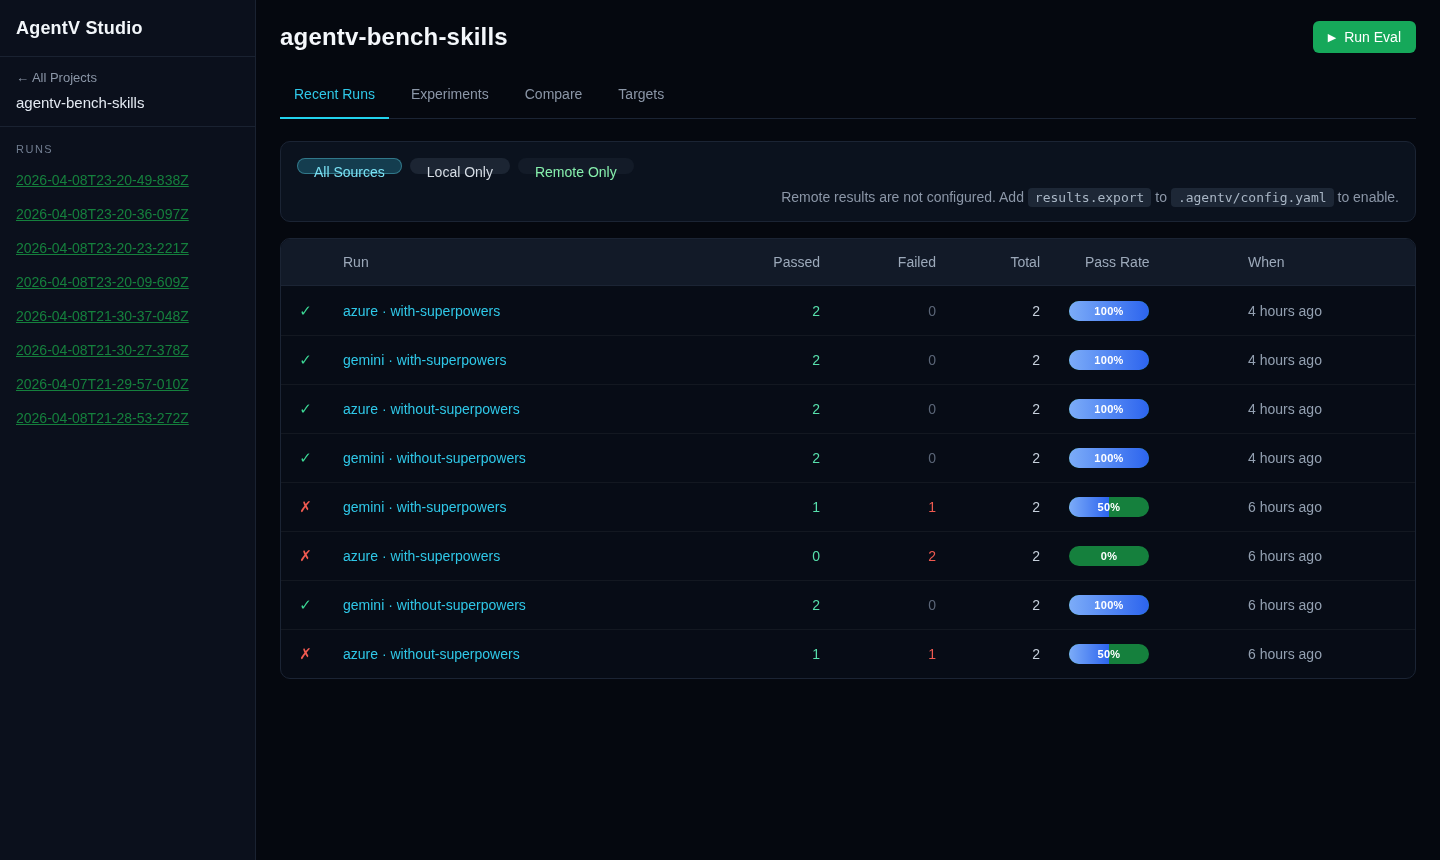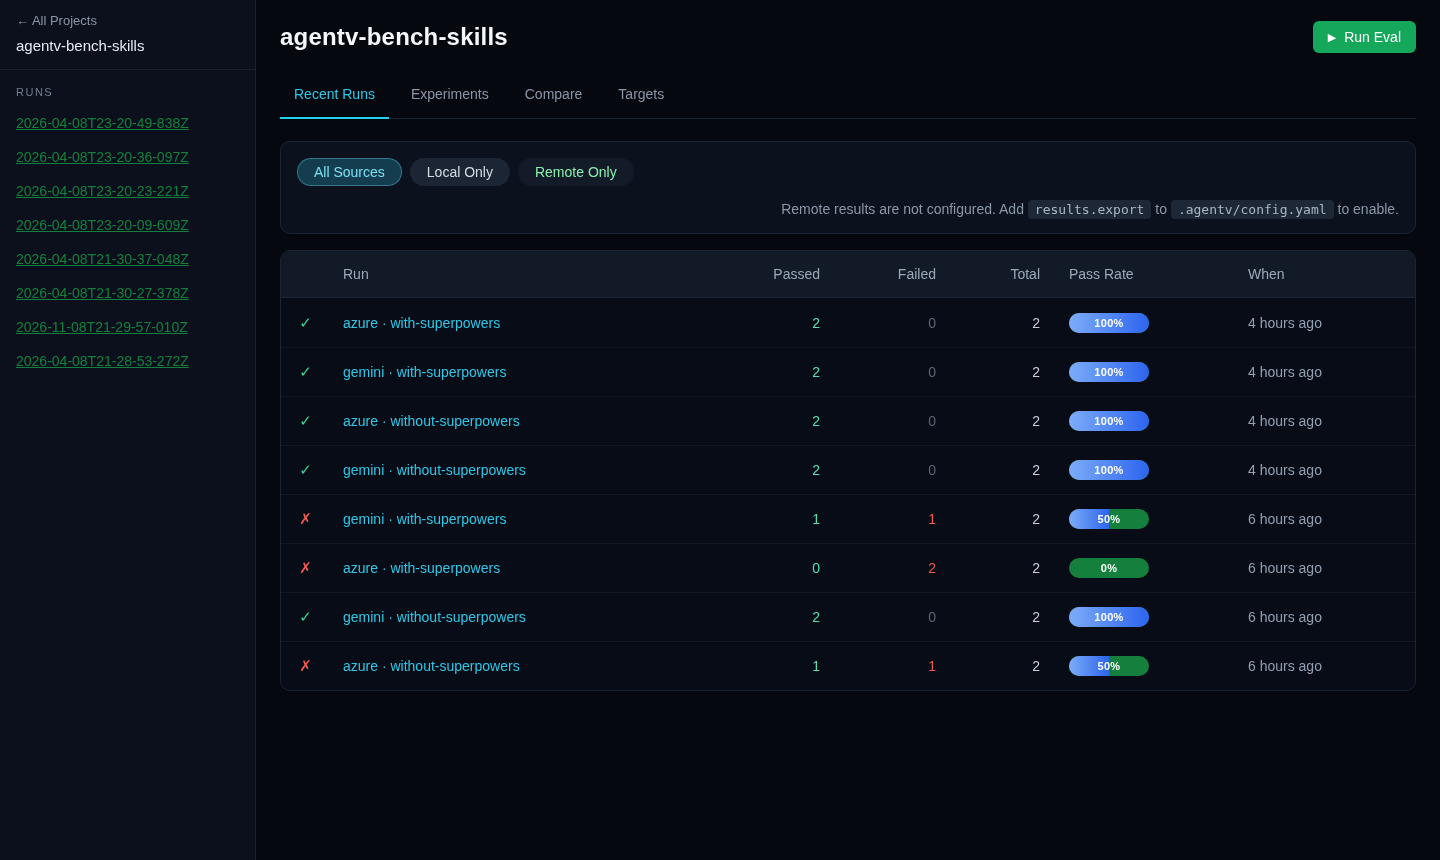--- a/index.html
+++ b/index.html
@@ -63,21 +63,21 @@
   .filter-card {
     margin-top:22px;
     background:#0b121e;
     border:1px solid #1b2434;
     border-radius:10px;
     padding:16px;
   }
   .pills { display:flex; gap:8px; }
   .pill-btn {
     font-family:inherit; font-size:14px; cursor:pointer;
-    padding:5px 16px; height:28px; border-radius:14px;
+    padding:5px 16px; height:16px; border-radius:14px;
     border:1px solid transparent;
     background:#1c2533; color:#d5dce4;
   }
   .pill-btn.active { background:#143d4f; color:#7ae0f3; border-color:rgba(103,232,249,.35); }
   .pill-btn.disabled { background:#131b28; color:#86efac; cursor:default; }
   .filter-note { margin-top:15px; font-size:14px; color:#8b96a7;text-align:right; }
   .filter-note code {
     font-family:"DejaVu Sans Mono", monospace; font-size:13px;
     background:#1d2736; color:#a9b6c5;
     padding:2px 7px; border-radius:4px;
@@ -108,54 +108,57 @@
   .c-run { padding-left:13px; }
   .c-run a { color:#2fc8e8; cursor:pointer; }
   .c-num { text-align:right; font-size:14px; }
   .c-passed { color:#57e0ac; }
   .c-failed-zero { color:#5b6678; }
   .c-failed-pos { color:#ef5a50; }
   .c-total { color:#c6d0dc; }
   .c-rate { padding-left:29px; }
   .c-when { padding-left:28px; color:#93a0b1; }
   .h-run { padding-left:13px; }
-  .h-rate { padding-left:29px; }
+  .h-rate { padding-left:45px; }
   .h-when { padding-left:28px; }
 
   .rate-track {
     position:relative; width:80px; height:20px; border-radius:10px;
     background:#15803d; overflow:hidden;
   }
   .rate-fill {
     position:absolute; left:0; top:0; bottom:0;
     background:linear-gradient(90deg,#7cacf8,#2c64ee);
   }
   .rate-label {
     position:absolute; inset:0; display:flex; align-items:center; justify-content:center;
     font-size:11px; font-weight:bold; color:#ffffff; letter-spacing:.3px;
   }
 </style>
 </head>
 <body>
 
 <aside class="sidebar">
+  <div class="sb-header">
+    <div class="sb-title">AgentV Studio</div>
+  </div>
   <div class="sb-project">
     <a class="sb-back">← All Projects</a>
     <div class="sb-project-name">agentv-bench-skills</div>
   </div>
   <div class="sb-runs">
     <div class="sb-runs-label">RUNS</div>
     <nav id="runs-list">
         <a class="sb-run-item">2026-04-08T23-20-49-838Z</a>
         <a class="sb-run-item">2026-04-08T23-20-36-097Z</a>
         <a class="sb-run-item">2026-04-08T23-20-23-221Z</a>
         <a class="sb-run-item">2026-04-08T23-20-09-609Z</a>
         <a class="sb-run-item">2026-04-08T21-30-37-048Z</a>
         <a class="sb-run-item">2026-04-08T21-30-27-378Z</a>
-        <a class="sb-run-item">2026-11-08T21-29-57-010Z</a>
+        <a class="sb-run-item">2026-04-07T21-29-57-010Z</a>
         <a class="sb-run-item">2026-04-08T21-28-53-272Z</a>
       </nav>
   </div>
 </aside>
 
 <main class="main">
   <header class="page-header">
     <h1 class="page-title">agentv-bench-skills</h1>
     <button class="run-eval-btn">
       <span class="play">▶</span>

